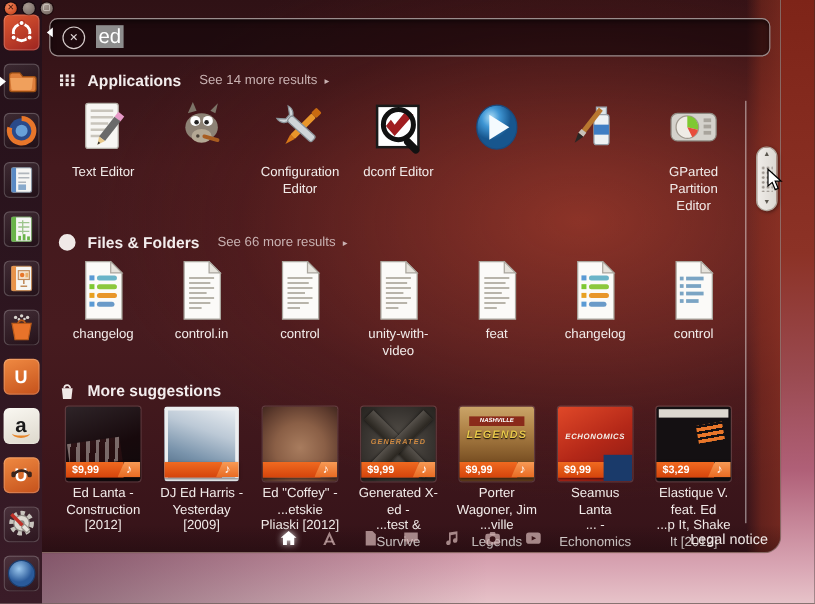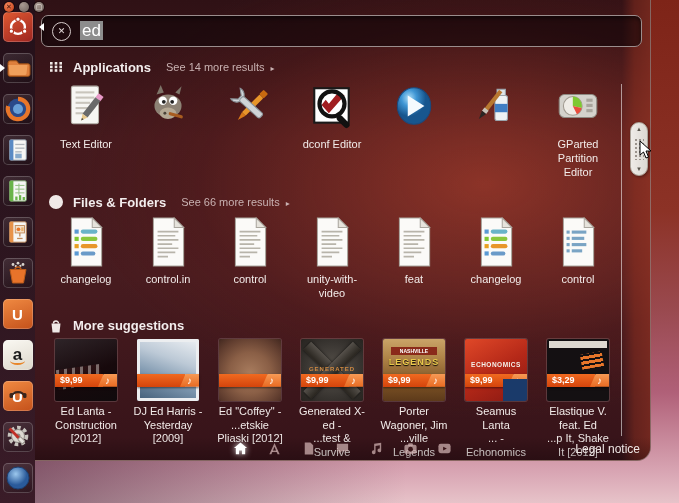--- a/index.html
+++ b/index.html
@@ -64,37 +64,37 @@
   .more-link .chev{font-size:8px;margin-left:6px;color:#c9b2b2;}
   .grid7{display:grid;grid-template-columns:repeat(7,82px);padding-left:10px;}
   .cell{text-align:center;}
   .cell-ico{height:54px;display:flex;align-items:center;justify-content:center;}
   .cell-label{font-size:11px;color:#f2ebe9;line-height:1.25;margin:4px 6px 0 6px;min-height:28px;}
   .file-label{min-height:14px;}
   .mt10{margin-top:10px;} .mt12{margin-top:12px;}
   
   .cover{width:62px;height:62px;margin:0 auto;position:relative;border-radius:2px;
     box-shadow:0 0 0 1px rgba(255,255,255,.15);}
-  .banner{position:absolute;left:0;right:0;bottom:14px;height:13px;display:flex;box-shadow:0 1px 2px rgba(0,0,0,.5);}
+  .banner{position:absolute;left:0;right:0;bottom:3px;height:13px;display:flex;box-shadow:0 1px 2px rgba(0,0,0,.5);}
   .price{flex:1;background:linear-gradient(180deg,#f06a20,#d4440c);color:#fff;font-size:9px;
     font-weight:bold;line-height:13px;text-align:left;padding-left:5px;}
   .note{width:19px;margin-left:-5px;background:linear-gradient(180deg,#f79a55,#e86a22);
     color:#fff;font-size:10px;line-height:13px;text-align:center;
     clip-path:polygon(30% 0,100% 0,100% 100%,0 100%);}
   .c1{background:linear-gradient(160deg,#2e2428 0%,#17090c 55%,#100a0c 100%);}
   .c1::before{content:"";position:absolute;left:2px;right:16px;top:28px;height:20px;transform:rotate(-8deg);
     background:repeating-linear-gradient(100deg,rgba(220,200,195,.5) 0 3px,rgba(90,30,30,.25) 3px 8px);}
   .c2{background:linear-gradient(200deg,#eef1f4 0%,#bcc9d6 35%,#7a94ac 65%,#3f5b76 100%);
     box-shadow:inset 0 0 0 3px #eceef0;}
   .c3{background:radial-gradient(circle at 50% 55%,#a87c5e 0%,#8a5f46 45%,#5f3c2e 80%,#42281f 100%);}
   .c4{background:radial-gradient(circle at 50% 50%,#5a554e 0%,#3a3632 60%,#26231f 100%);overflow:hidden;}
   .c4 .xbar{position:absolute;left:-4px;right:-4px;top:26px;height:11px;
     background:linear-gradient(180deg,#55504a,#29251f);box-shadow:0 0 3px rgba(0,0,0,.7);}
   .c4 .xb1{transform:rotate(45deg);} .c4 .xb2{transform:rotate(-45deg);}
-  .cov-txt{position:absolute;left:0;right:0;text-align:center;font-weight:bold;}
+  .cov-txt{position:absolute;left:0;right:0;text-align:center;font-weight:bold;font-style:italic;}
   .c4 .cov-txt{top:27px;font-size:6px;color:#cf8a42;letter-spacing:1px;z-index:2;}
   .c5{background:linear-gradient(180deg,#caa468 0%,#b08448 30%,#7e5426 70%,#5d3a1a 100%);}
   .c5 .t1{top:8px;font-size:5px;color:#fff;background:#8a2a1a;margin:0 8px;padding:1px 0;}
   .c5 .t2{top:18px;font-size:9px;color:#e8c84a;letter-spacing:1px;text-shadow:0 1px 1px #000;}
   .c6{background:linear-gradient(150deg,#e04828 0%,#b42818 50%,#871812 100%);overflow:hidden;}
   .c6::after{content:"";position:absolute;right:0;bottom:0;width:24px;height:22px;background:#1a3a6a;}
   .c6 .t1{top:22px;font-size:6.5px;color:#f4f0ea;letter-spacing:.5px;z-index:2;}
   .c7{background:#141012;}
   .c7::before{content:"";position:absolute;left:2px;right:2px;top:2px;height:7px;background:#ddd8d0;}
   .c7::after{content:"";position:absolute;right:6px;top:14px;width:22px;height:15px;transform:rotate(-10deg);
@@ -368,20 +368,21 @@
               <rect x="20.5" y="2" width="6" height="6" rx="1" fill="#c86a10"></rect>
               <rect x="21" y="8" width="5" height="24" rx="1" fill="#e8952a"></rect>
               <polygon points="21,32 26,32 23.5,40" fill="#d87818"></polygon>
             </g>
             <g transform="rotate(-48 23 23)">
               <path d="M16.5 4 a7 7 0 1 0 13.5 0 l-4.5 5.5 h-4.5 z" fill="#cfd4d8" stroke="#8a9298"></path>
               <rect x="20.5" y="11" width="6" height="26" rx="2" fill="#cfd4d8" stroke="#8a9298"></rect>
             </g>
           </svg>
         </div>
+        <div class="cell-label">Configuration Editor</div>
       </div>
       <div class="cell">
         <div class="cell-ico">
           <svg viewBox="0 0 46 46" width="48" height="48">
             <rect x="6" y="5" width="33" height="33" fill="#fff" stroke="#1a1a1a" stroke-width="2"></rect>
             <path d="M13 21 l7 8 l15 -17 l-5.5 -3.5 l-9.5 11.5 l-3 -4 z" fill="#a01d20"></path>
             <circle cx="23" cy="20" r="12" fill="none" stroke="#111" stroke-width="4"></circle>
             <rect x="30.5" y="29.5" width="15" height="6" rx="3" transform="rotate(45 30.5 29.5)" fill="#111"></rect>
           </svg>
         </div>

